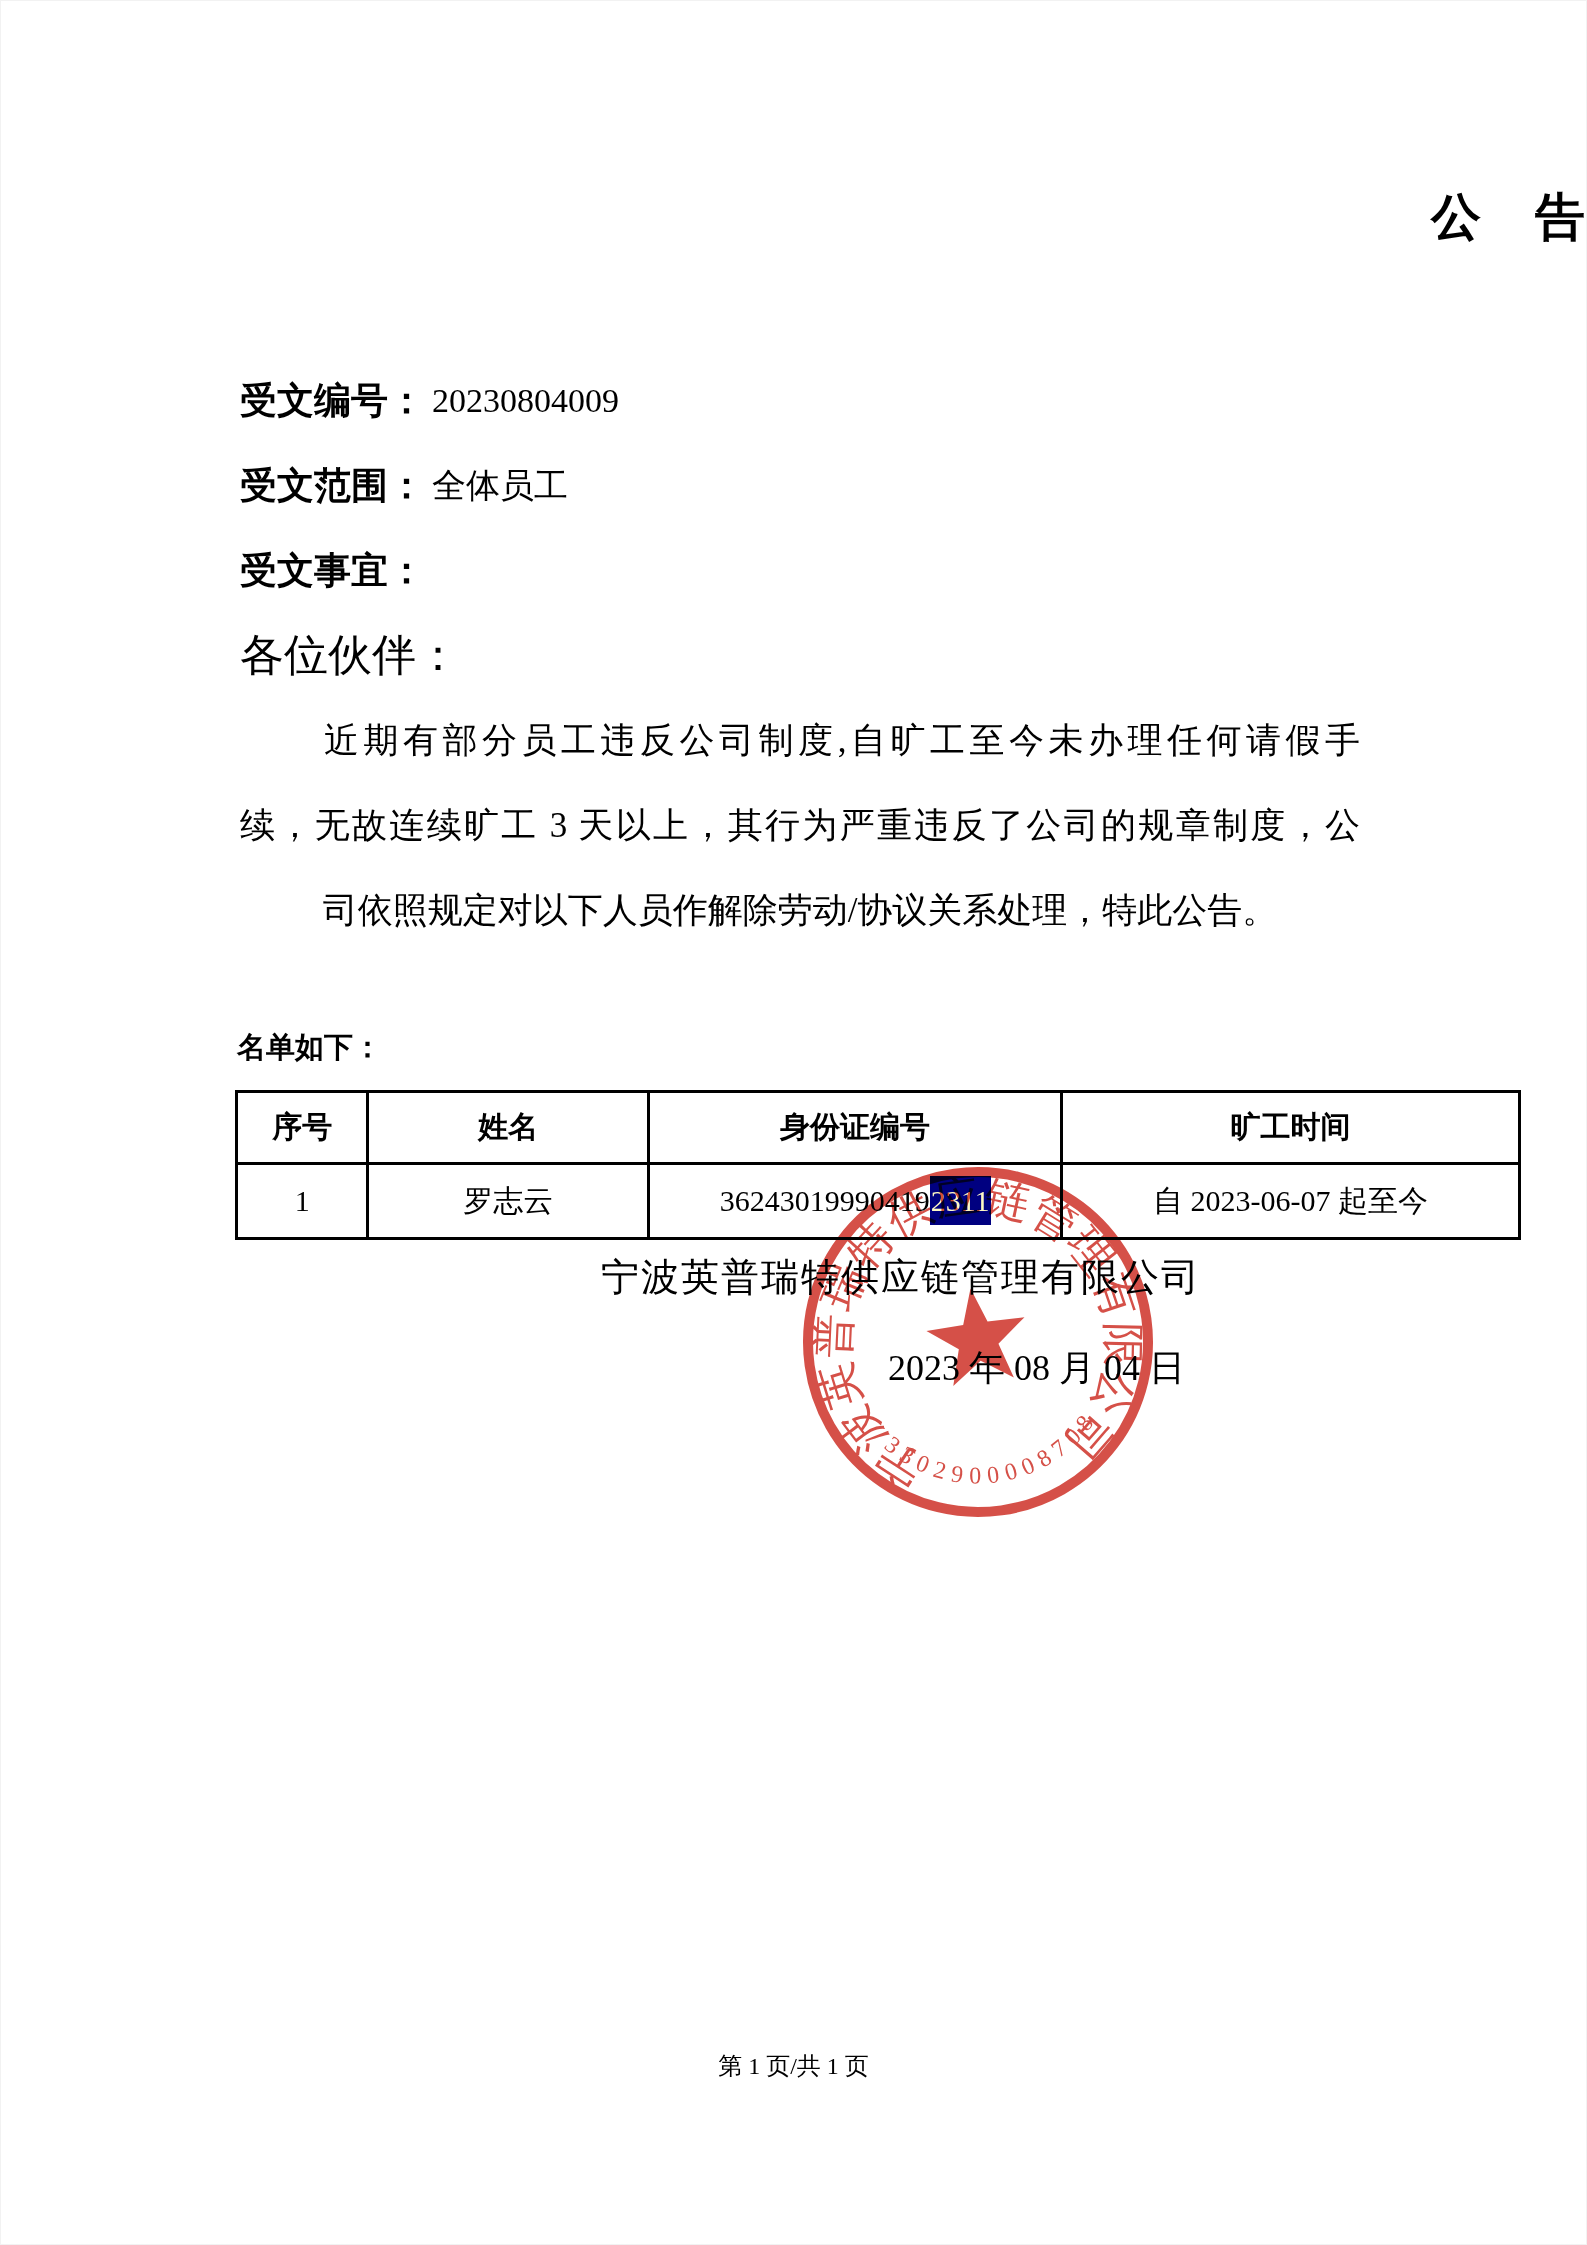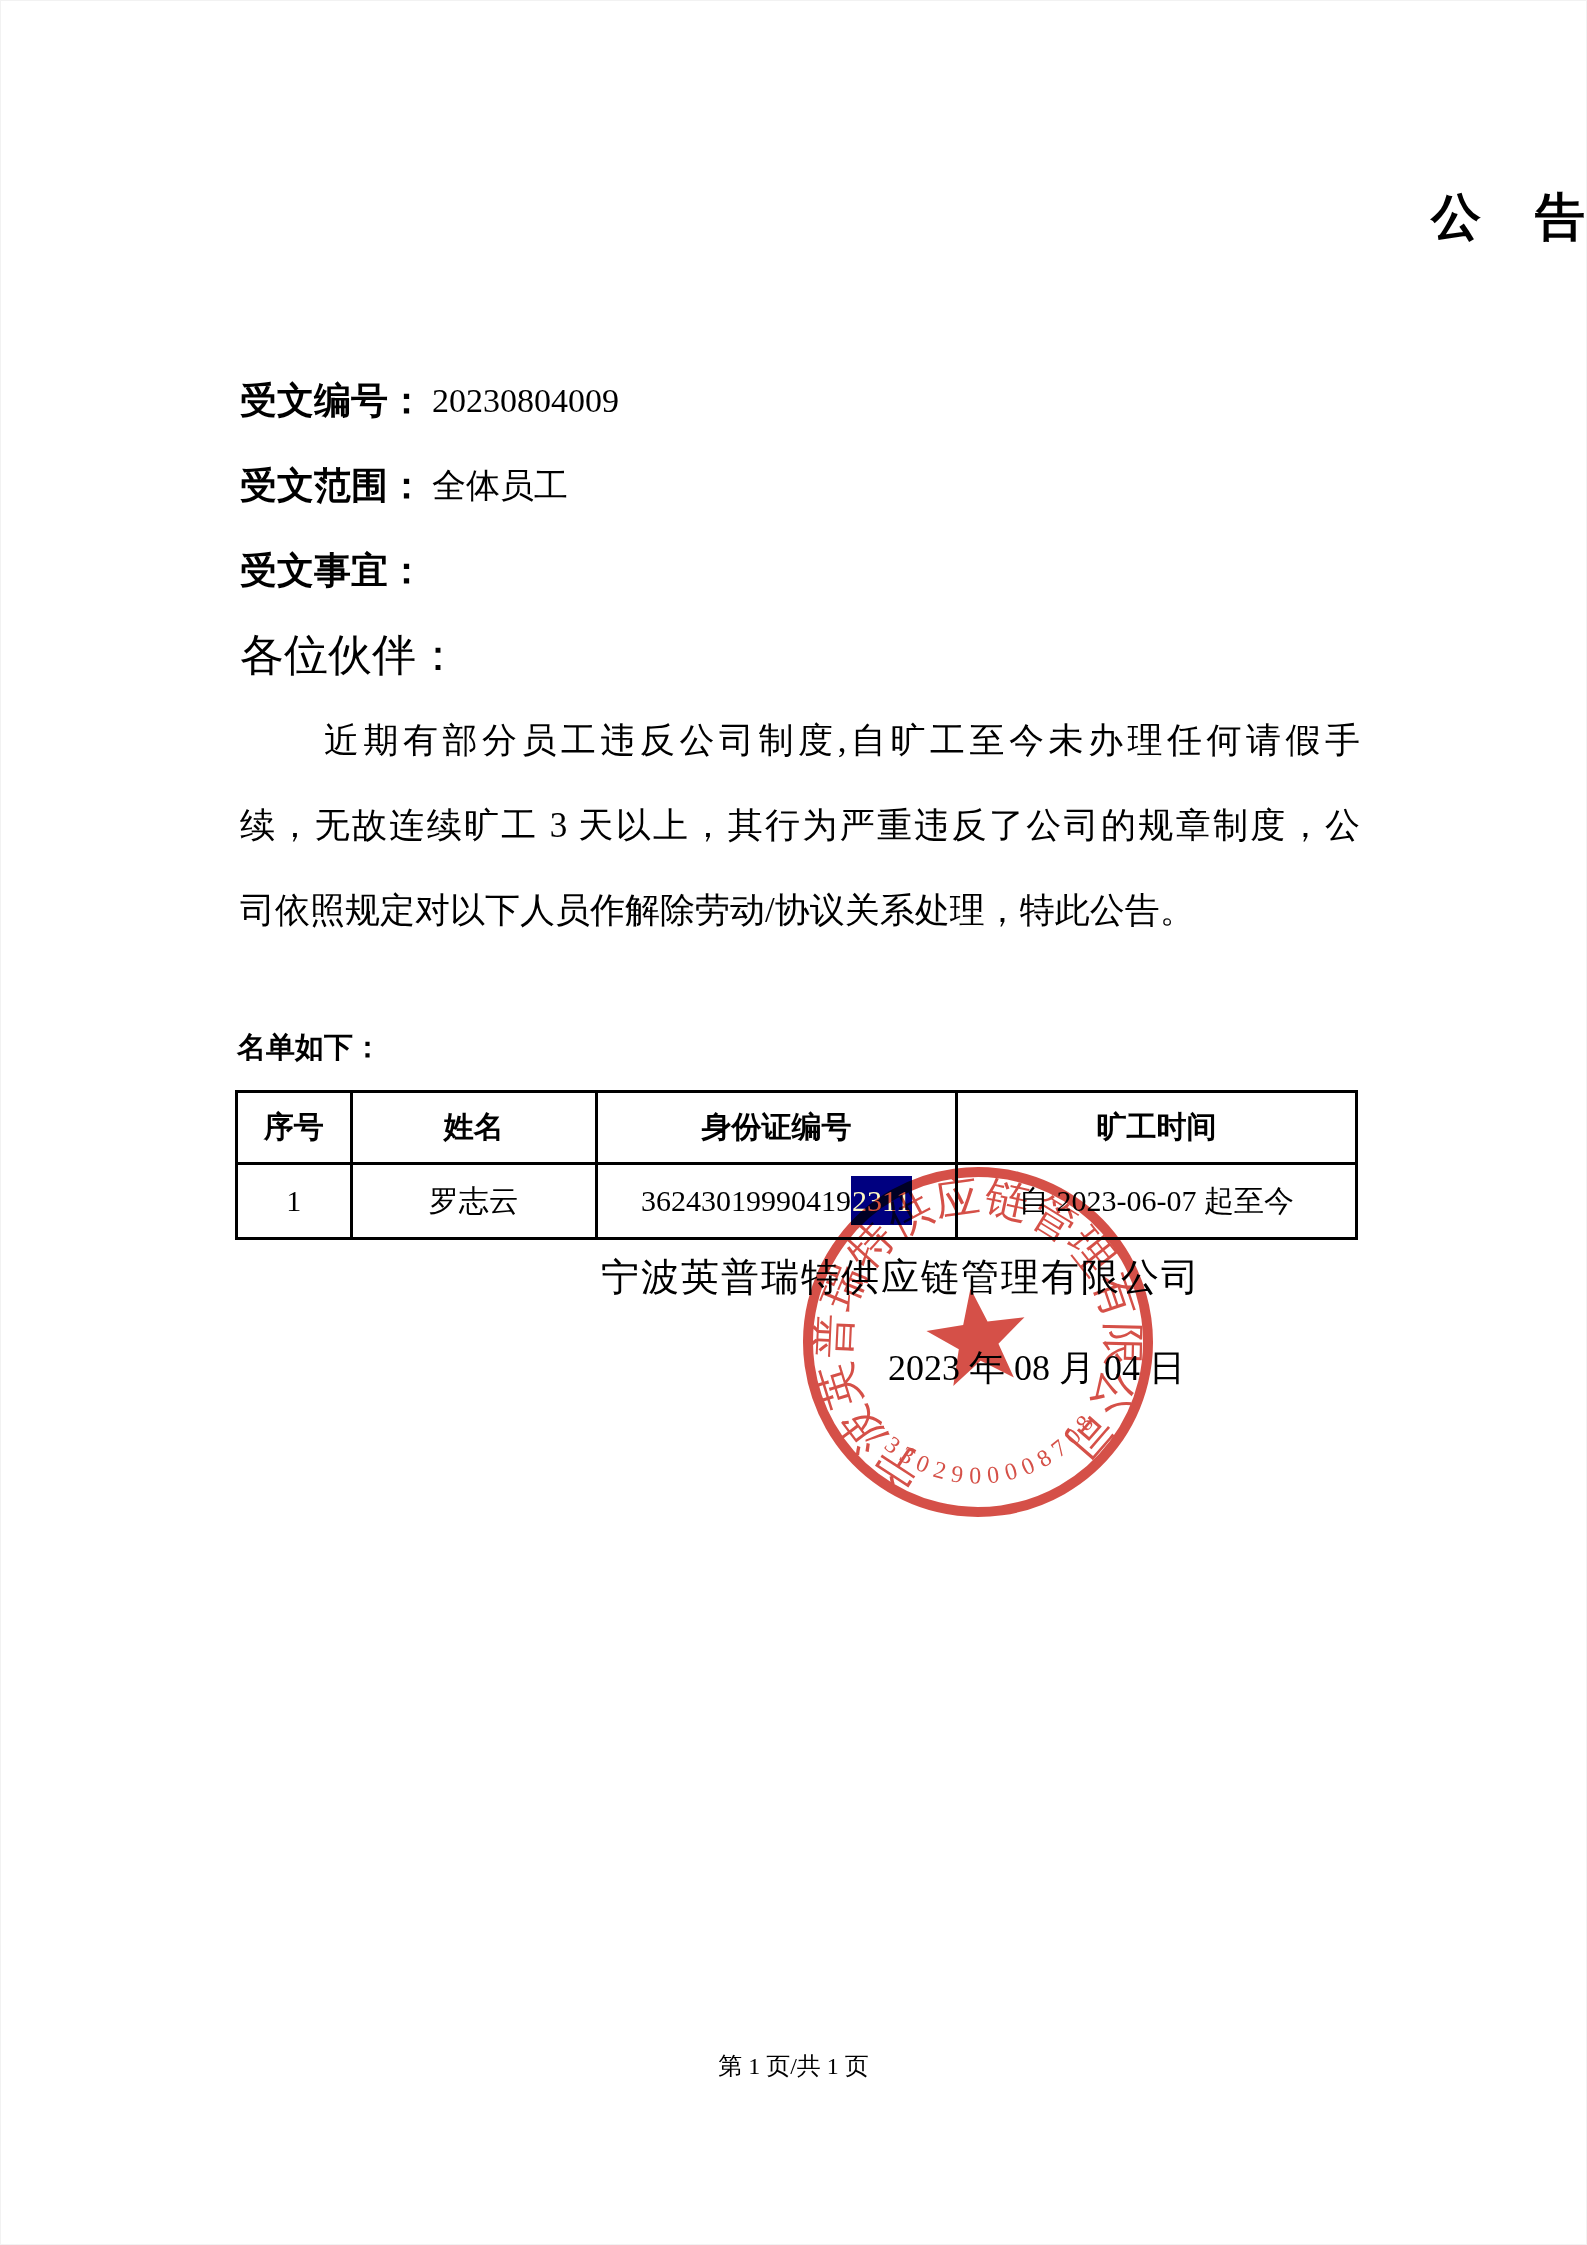--- a/index.html
+++ b/index.html
@@ -27,35 +27,35 @@
   }
   .line{
     height:85px;display:flex;align-items:center;
     font-size:34px;
   }
   .meta-label{font-weight:bold;font-size:37px;white-space:pre;}
   .meta-value{margin-left:7px;}
   .salutation{font-size:44px;}
   .pline{
     display:block;height:85px;line-height:85px;
-    font-size:35px;white-space:nowrap;
+    font-size:35px;white-space:nowrap;text-align:center;
   }
   .pjust{
     white-space:normal;
     text-align:justify;
     text-align-last:justify;
     overflow:hidden;
   }
   .p-indent{text-indent:84px;}
   .list-label{
     position:absolute;left:237px;top:1032px;
     font-size:29px;font-weight:bold;line-height:1.1;
   }
   table.roster{
-    position:absolute;left:235px;top:1090px;width:1123px;
+    position:absolute;left:235px;top:1090px;width:1286px;
     border-collapse:collapse;table-layout:fixed;
     font-size:30px;
   }
   table.roster th,table.roster td{
     border:3px solid #000;
     text-align:center;vertical-align:middle;
     padding:0;overflow:hidden;
   }
   table.roster th{height:69px;font-weight:bold;}
   table.roster td{height:72px;}

